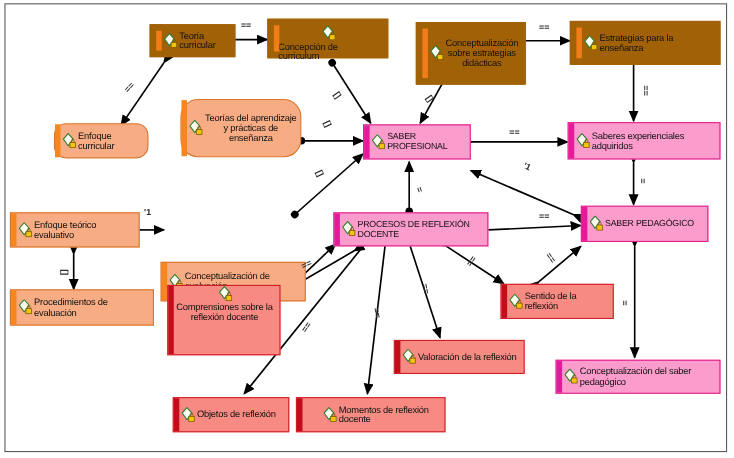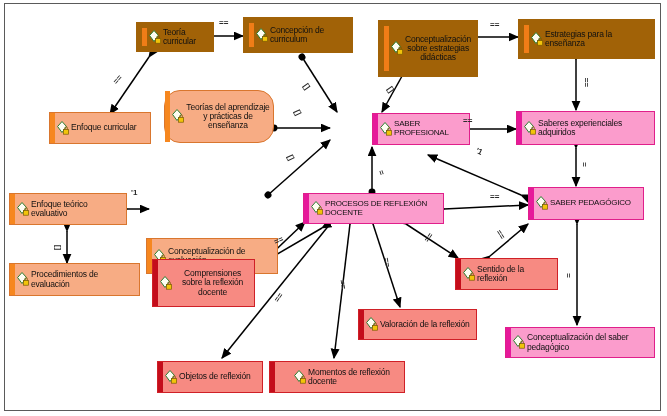--- a/index.html
+++ b/index.html
@@ -142,21 +142,21 @@
     <span class="ico">
       <svg width="13" height="15" viewBox="0 0 13 15">
           <polygon points="5,0.5 9.5,5.5 5,11.5 0.6,5.5" fill="#fdfdf2" stroke="#2e7d32" stroke-width="1"></polygon>
           <rect x="6.6" y="8.6" width="5" height="4.6" fill="#f2c40a" stroke="#7a5c00" stroke-width="0.7"></rect>
           <path d="M7.8,8.6 v-1.6 a1.3,1.3 0 0 1 2.6,0 v1.6" fill="none" stroke="#7a5c00" stroke-width="0.7"></path>
         </svg>
     </span>
     <span class="lbl t-med">Teoría curricular</span>
   </div>
 
-  <div class="node n-orange2" style="left:243px;top:17px;width:110px;height:36px;">
+  <div class="node n-orange2" style="left:243px;top:17px;width:110px;height:36px;flex-direction:column;">
     <div class="bar"></div>
     <span class="ico">
       <svg width="13" height="15" viewBox="0 0 13 15">
           <polygon points="5,0.5 9.5,5.5 5,11.5 0.6,5.5" fill="#fdfdf2" stroke="#2e7d32" stroke-width="1"></polygon>
           <rect x="6.6" y="8.6" width="5" height="4.6" fill="#f2c40a" stroke="#7a5c00" stroke-width="0.7"></rect>
           <path d="M7.8,8.6 v-1.6 a1.3,1.3 0 0 1 2.6,0 v1.6" fill="none" stroke="#7a5c00" stroke-width="0.7"></path>
         </svg>
     </span>
     <span class="lbl t-med">Concepción de curriculum</span>
   </div>
@@ -178,21 +178,21 @@
     <span class="ico">
       <svg width="13" height="15" viewBox="0 0 13 15">
           <polygon points="5,0.5 9.5,5.5 5,11.5 0.6,5.5" fill="#fdfdf2" stroke="#2e7d32" stroke-width="1"></polygon>
           <rect x="6.6" y="8.6" width="5" height="4.6" fill="#f2c40a" stroke="#7a5c00" stroke-width="0.7"></rect>
           <path d="M7.8,8.6 v-1.6 a1.3,1.3 0 0 1 2.6,0 v1.6" fill="none" stroke="#7a5c00" stroke-width="0.7"></path>
         </svg>
     </span>
     <span class="lbl t-med">Estrategias para la enseñanza</span>
   </div>
 
-  <div class="node n-orange" style="left:49px;top:112px;width:102px;height:32px;">
+  <div class="node n-orange" style="left:49px;top:112px;width:86px;height:32px;border-radius:11px;">
     <div class="bar"></div>
     <span class="ico">
       <svg width="13" height="15" viewBox="0 0 13 15">
           <polygon points="5,0.5 9.5,5.5 5,11.5 0.6,5.5" fill="#fdfdf2" stroke="#2e7d32" stroke-width="1"></polygon>
           <rect x="6.6" y="8.6" width="5" height="4.6" fill="#f2c40a" stroke="#7a5c00" stroke-width="0.7"></rect>
           <path d="M7.8,8.6 v-1.6 a1.3,1.3 0 0 1 2.6,0 v1.6" fill="none" stroke="#7a5c00" stroke-width="0.7"></path>
         </svg>
     </span>
     <span class="lbl t-med">Enfoque curricular</span>
   </div>
@@ -202,21 +202,21 @@
     <span class="ico">
       <svg width="13" height="15" viewBox="0 0 13 15">
           <polygon points="5,0.5 9.5,5.5 5,11.5 0.6,5.5" fill="#fdfdf2" stroke="#2e7d32" stroke-width="1"></polygon>
           <rect x="6.6" y="8.6" width="5" height="4.6" fill="#f2c40a" stroke="#7a5c00" stroke-width="0.7"></rect>
           <path d="M7.8,8.6 v-1.6 a1.3,1.3 0 0 1 2.6,0 v1.6" fill="none" stroke="#7a5c00" stroke-width="0.7"></path>
         </svg>
     </span>
     <span class="lbl t-med center">Teorías del aprendizaje y prácticas de enseñanza</span>
   </div>
 
-  <div class="node n-pink" style="left:330px;top:113px;width:98px;height:32px;margin-left:42px;">
+  <div class="node n-pink" style="left:330px;top:113px;width:98px;height:32px;">
     <div class="bar"></div>
     <span class="ico">
       <svg width="13" height="15" viewBox="0 0 13 15">
           <polygon points="5,0.5 9.5,5.5 5,11.5 0.6,5.5" fill="#fdfdf2" stroke="#2e7d32" stroke-width="1"></polygon>
           <rect x="6.6" y="8.6" width="5" height="4.6" fill="#f2c40a" stroke="#7a5c00" stroke-width="0.7"></rect>
           <path d="M7.8,8.6 v-1.6 a1.3,1.3 0 0 1 2.6,0 v1.6" fill="none" stroke="#7a5c00" stroke-width="0.7"></path>
         </svg>
     </span>
     <span class="lbl t-caps">SABER PROFESIONAL</span>
   </div>
@@ -286,21 +286,21 @@
     <span class="ico">
       <svg width="13" height="15" viewBox="0 0 13 15">
           <polygon points="5,0.5 9.5,5.5 5,11.5 0.6,5.5" fill="#fdfdf2" stroke="#2e7d32" stroke-width="1"></polygon>
           <rect x="6.6" y="8.6" width="5" height="4.6" fill="#f2c40a" stroke="#7a5c00" stroke-width="0.7"></rect>
           <path d="M7.8,8.6 v-1.6 a1.3,1.3 0 0 1 2.6,0 v1.6" fill="none" stroke="#7a5c00" stroke-width="0.7"></path>
         </svg>
     </span>
     <span class="lbl t-med">Procedimientos de evaluación</span>
   </div>
 
-  <div class="node n-red" style="left:152px;top:259px;width:103px;height:48px;">
+  <div class="node n-red" style="left:152px;top:259px;width:103px;height:64px;flex-direction:column;">
     <div class="bar"></div>
     <span class="ico">
       <svg width="13" height="15" viewBox="0 0 13 15">
           <polygon points="5,0.5 9.5,5.5 5,11.5 0.6,5.5" fill="#fdfdf2" stroke="#2e7d32" stroke-width="1"></polygon>
           <rect x="6.6" y="8.6" width="5" height="4.6" fill="#f2c40a" stroke="#7a5c00" stroke-width="0.7"></rect>
           <path d="M7.8,8.6 v-1.6 a1.3,1.3 0 0 1 2.6,0 v1.6" fill="none" stroke="#7a5c00" stroke-width="0.7"></path>
         </svg>
     </span>
     <span class="lbl t-med center">Comprensiones sobre la reflexión docente</span>
   </div>

